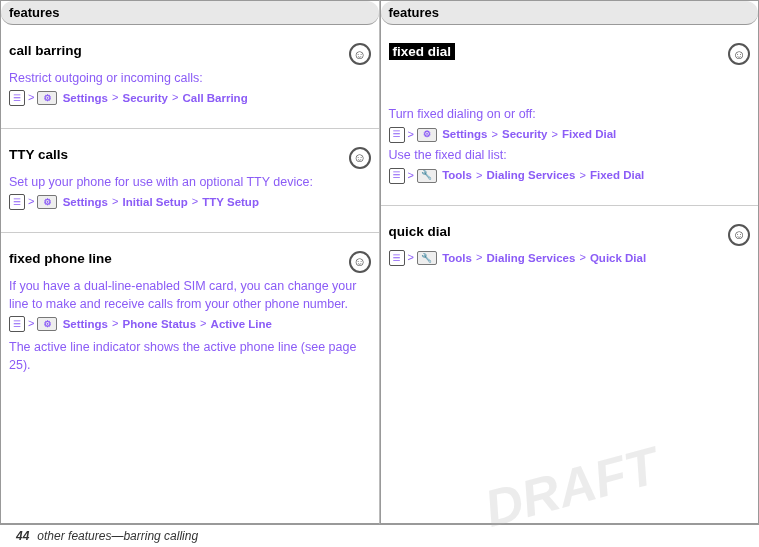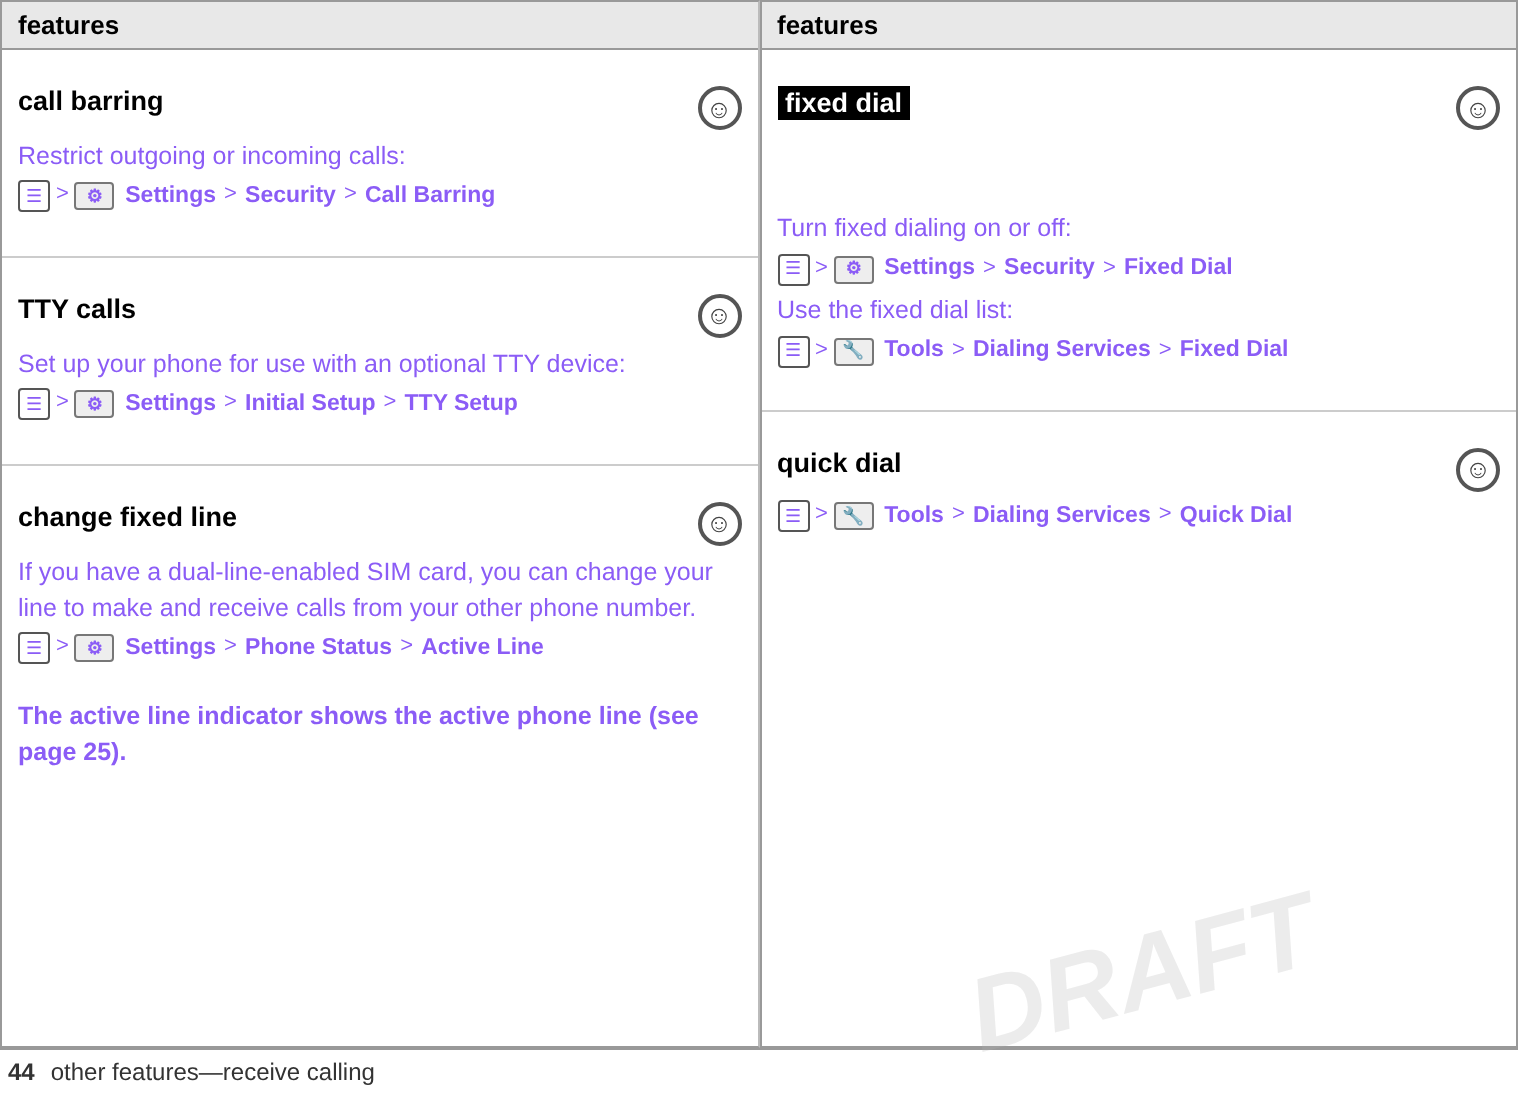--- a/index.html
+++ b/index.html
@@ -33,20 +33,21 @@
     .left-col {
       border-right: 1px solid #bbb;
     }
 
     .col-header {
       background: #e8e8e8;
       border-bottom: 1px solid #999;
       padding: 4px 8px;
       font-weight: bold;
       font-size: 13px;
+      border-radius: 12px;
     }
 
     .feature-section {
       padding: 18px 8px;
       border-bottom: 1px solid #ccc;
     }
 
     .feature-title-row {
       display: flex;
       justify-content: space-between;
@@ -127,22 +128,23 @@
       border: 2px solid #555;
       border-radius: 50%;
       font-size: 13px;
       color: #444;
       flex-shrink: 0;
     }
 
     .bottom-bar {
       background: #fff;
       border-top: 1px solid #999;
-      padding: 4px 4px;
+      padding: 4px 16px;
       font-size: 12px;
+      font-style: italic;
       color: #333;
       display: flex;
       align-items: flex-start;
     }
 
     .page-num {
       font-size: 12px;
       font-weight: bold;
       margin-right: 8px;
     }
@@ -205,36 +207,36 @@
             <span class="nav-sep">&nbsp;&gt;&nbsp;</span>
             <span class="nav-bold">Initial Setup</span>
             <span class="nav-sep">&nbsp;&gt;&nbsp;</span>
             <span class="nav-bold">TTY Setup</span>
           </div>
         </div>
       </div>
 
       <div class="feature-section" style="border-bottom:none;">
         <div class="feature-title-row">
-          <span class="feature-title">change fixed line</span>
+          <span class="feature-title">fixed phone line</span>
           <span class="accessibility-icon">☺</span>
         </div>
         <div class="feature-body">
           <span>If you have a dual-line-enabled SIM card, you can change your line to make and receive calls from your other phone number.</span>
           <div class="nav-line">
             <span class="menu-icon">☰</span>
             <span class="nav-sep">&gt;</span>
             <span class="nav-icon">⚙</span>
             <span class="nav-bold">&nbsp;Settings</span>
             <span class="nav-sep">&nbsp;&gt;&nbsp;</span>
             <span class="nav-bold">Phone Status</span>
             <span class="nav-sep">&nbsp;&gt;&nbsp;</span>
             <span class="nav-bold">Active Line</span>
           </div>
-          <div style="margin-top:16px;font-weight:bold;">
+          <div style="margin-top:5px;">
             The active line indicator shows the active phone line (see page 25).
           </div>
         </div>
       </div>
     </div>
 
     <div class="right-col">
       <div class="col-header">
         <span>features</span>
       </div>
@@ -287,17 +289,17 @@
             <span class="nav-sep">&nbsp;&gt;&nbsp;</span>
             <span class="nav-bold">Quick Dial</span>
           </div>
         </div>
       </div>
     </div>
   </div>
 
   <div class="bottom-bar">
     <span class="page-num">44</span>
-    <span>other features—receive calling</span>
+    <span>other features—barring calling</span>
   </div>
 </div>
 
 <div class="watermark">DRAFT</div>
 
 </body></html>

